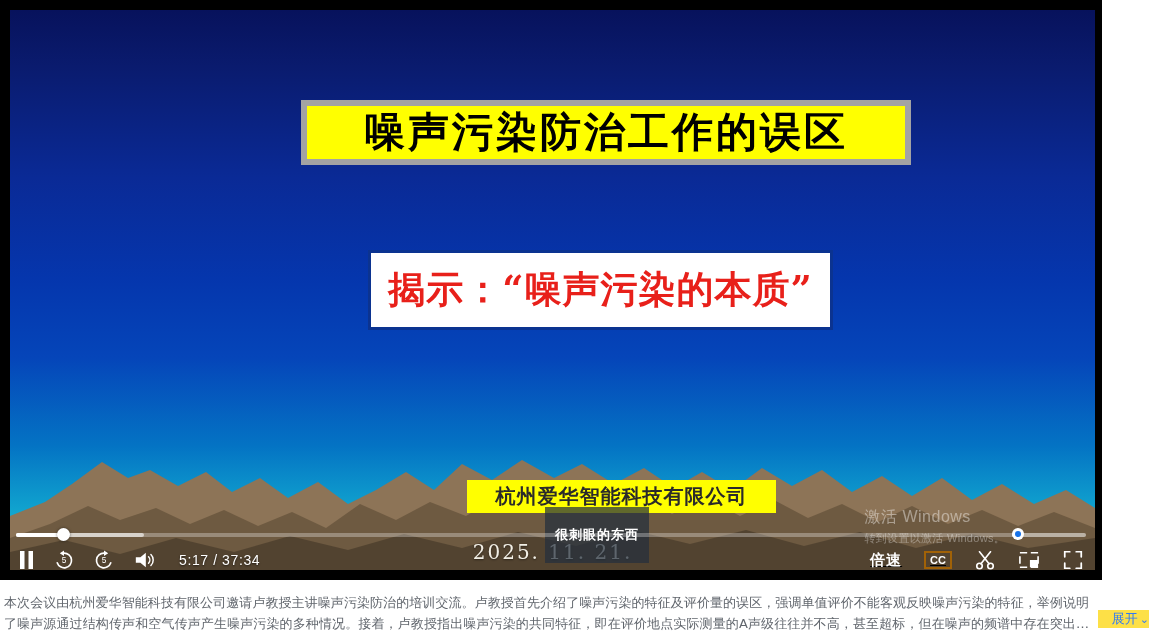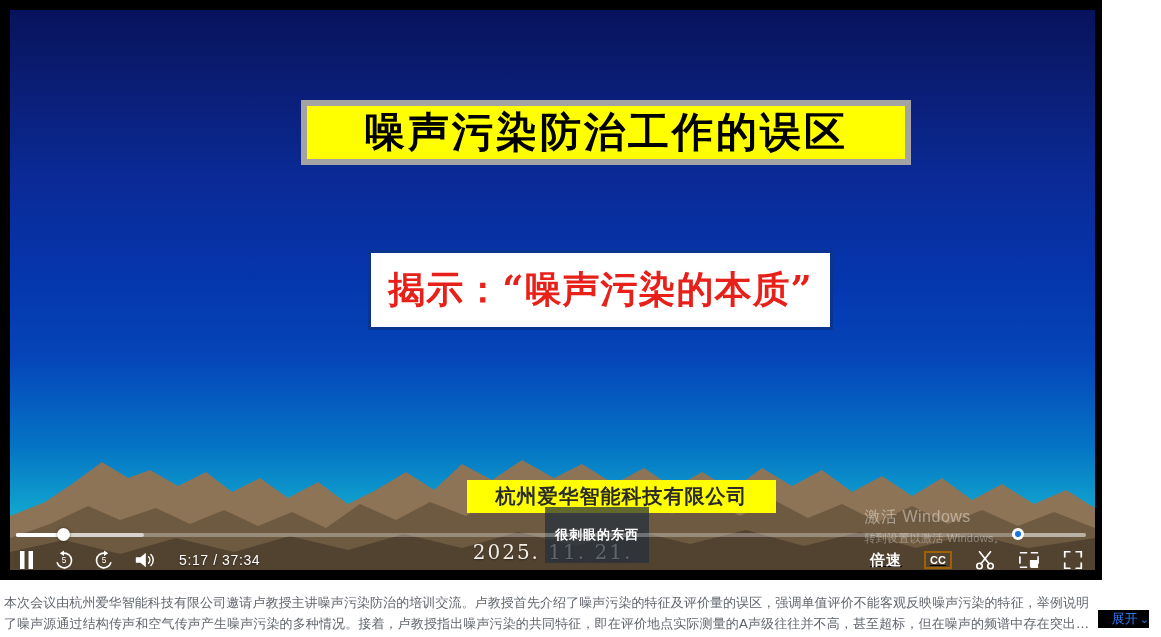--- a/index.html
+++ b/index.html
@@ -139,21 +139,21 @@
   }
   .desc-text{
     color:#61666d;font-size:13px;line-height:21px;
     font-family:"DejaVu Sans","Liberation Sans",sans-serif;
     width:1085px;
     display:-webkit-box;-webkit-line-clamp:2;-webkit-box-orient:vertical;
     overflow:hidden;text-align:justify;
   }
   .expand{
     position:absolute;right:12px;bottom:9px;color:#2f7af5;font-size:13px;
-    background:#000000;padding-left:14px;cursor:pointer;
+    background:#fde047;padding-left:14px;cursor:pointer;
     font-family:"DejaVu Sans","Liberation Sans",sans-serif;
   }
   .expand .chev{font-size:11px;margin-left:2px;}
   .right-rail{
     position:absolute;left:1102px;top:0;width:59px;height:588px;background:#fff;
   }
 </style>
 </head>
 <body>
 

